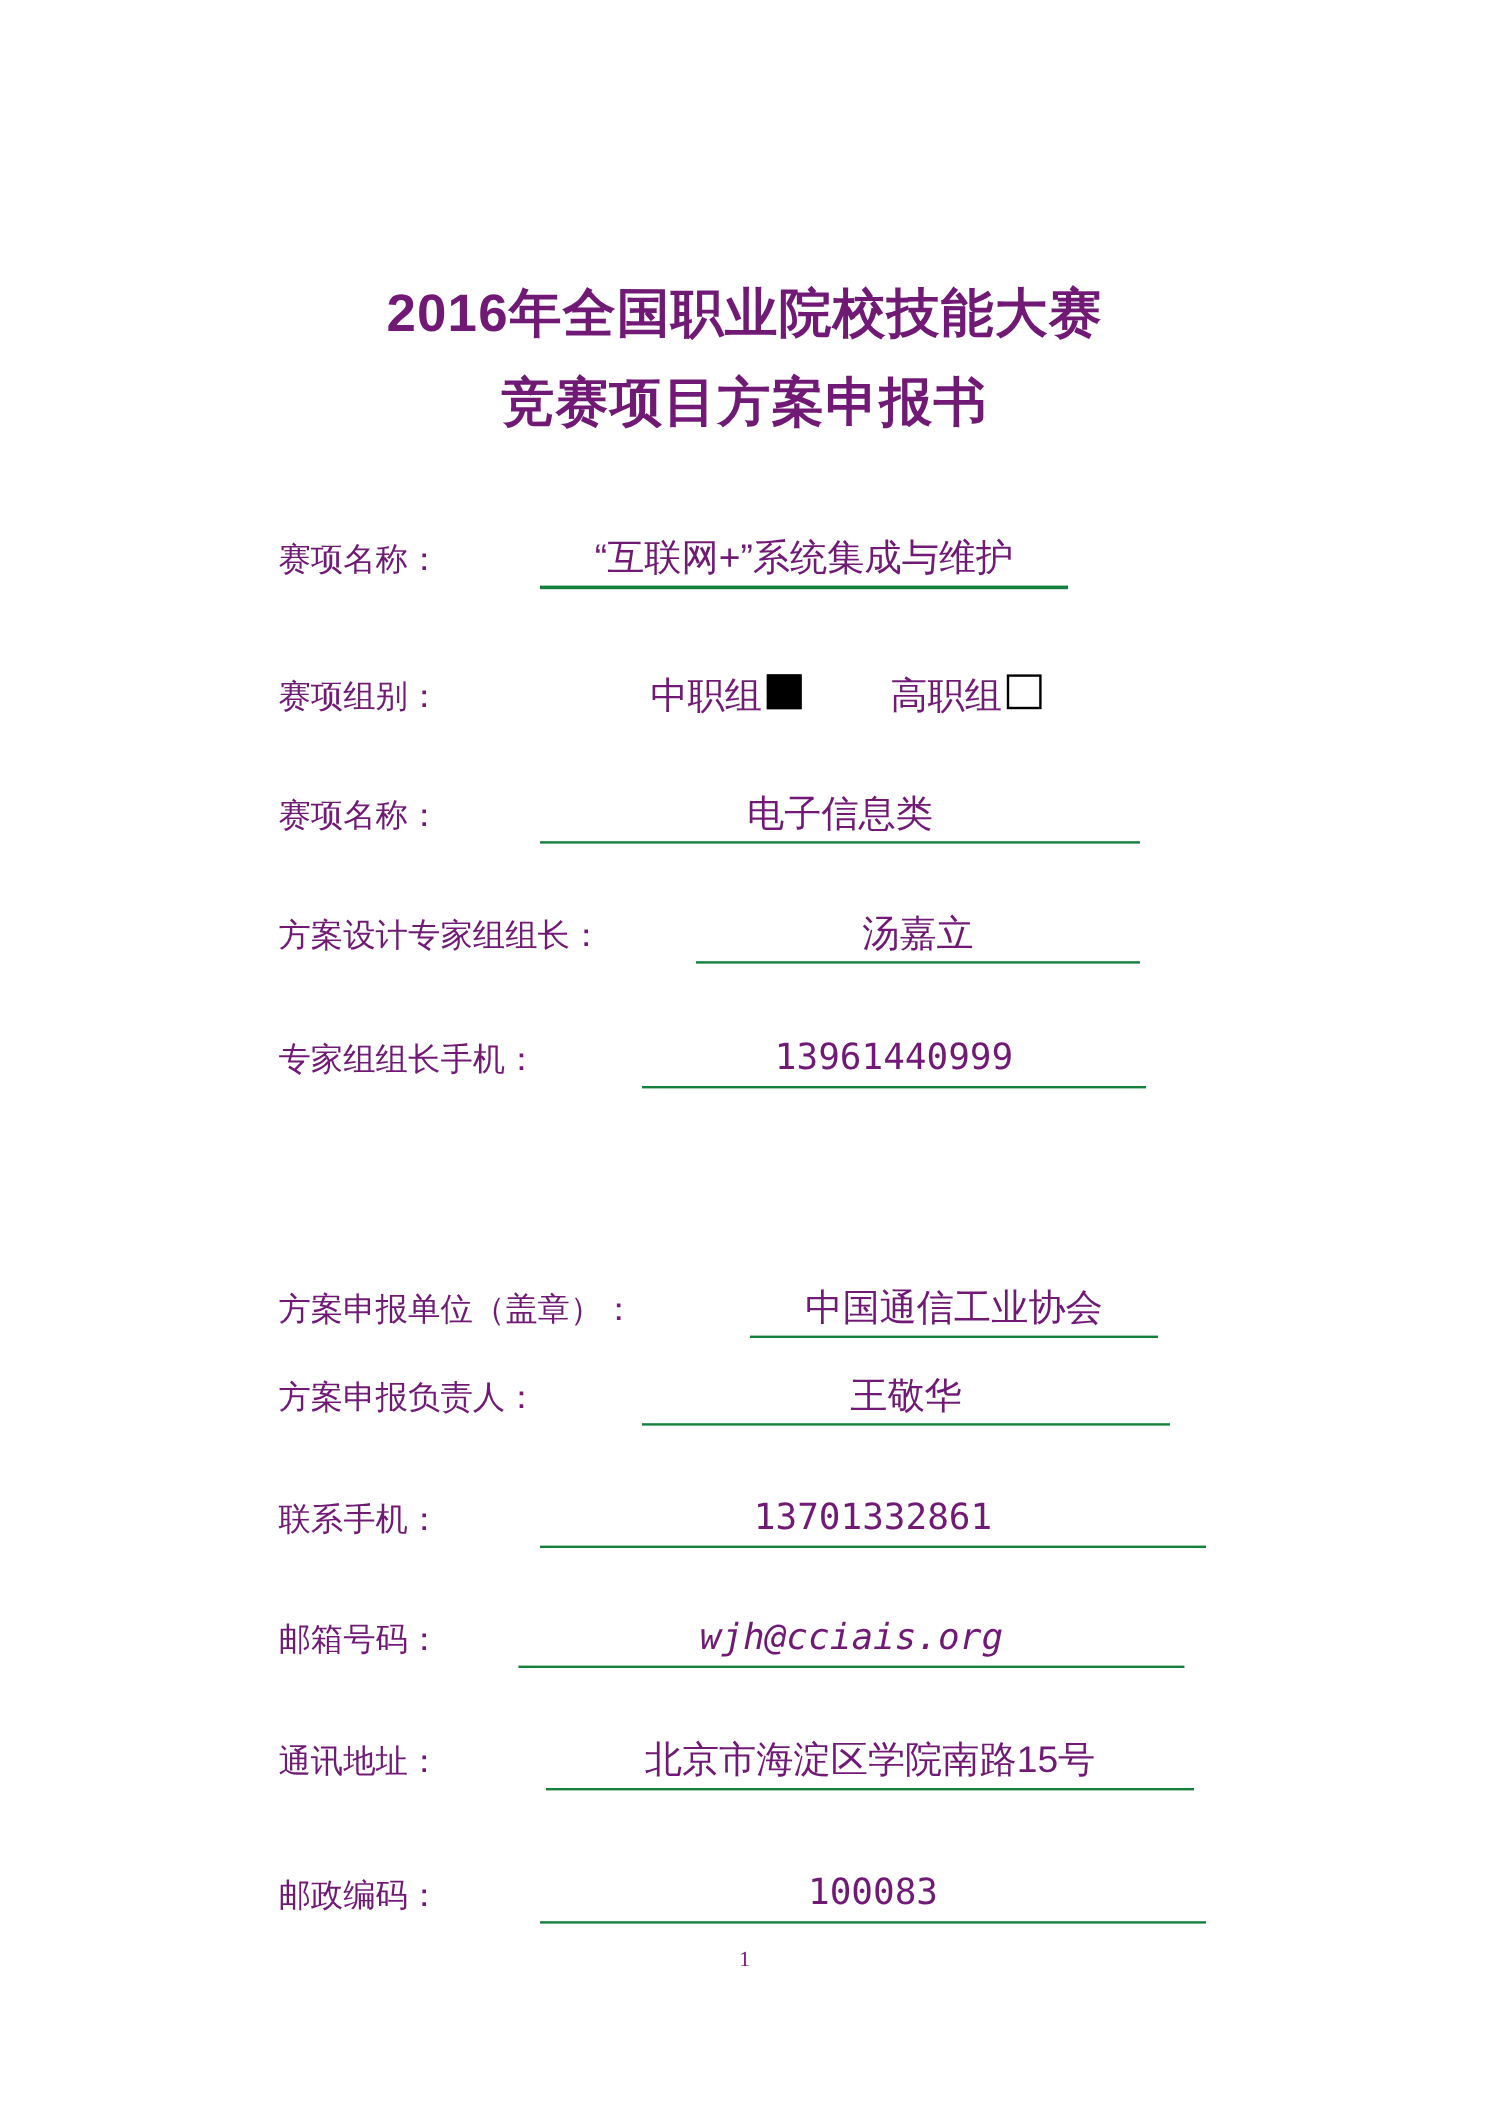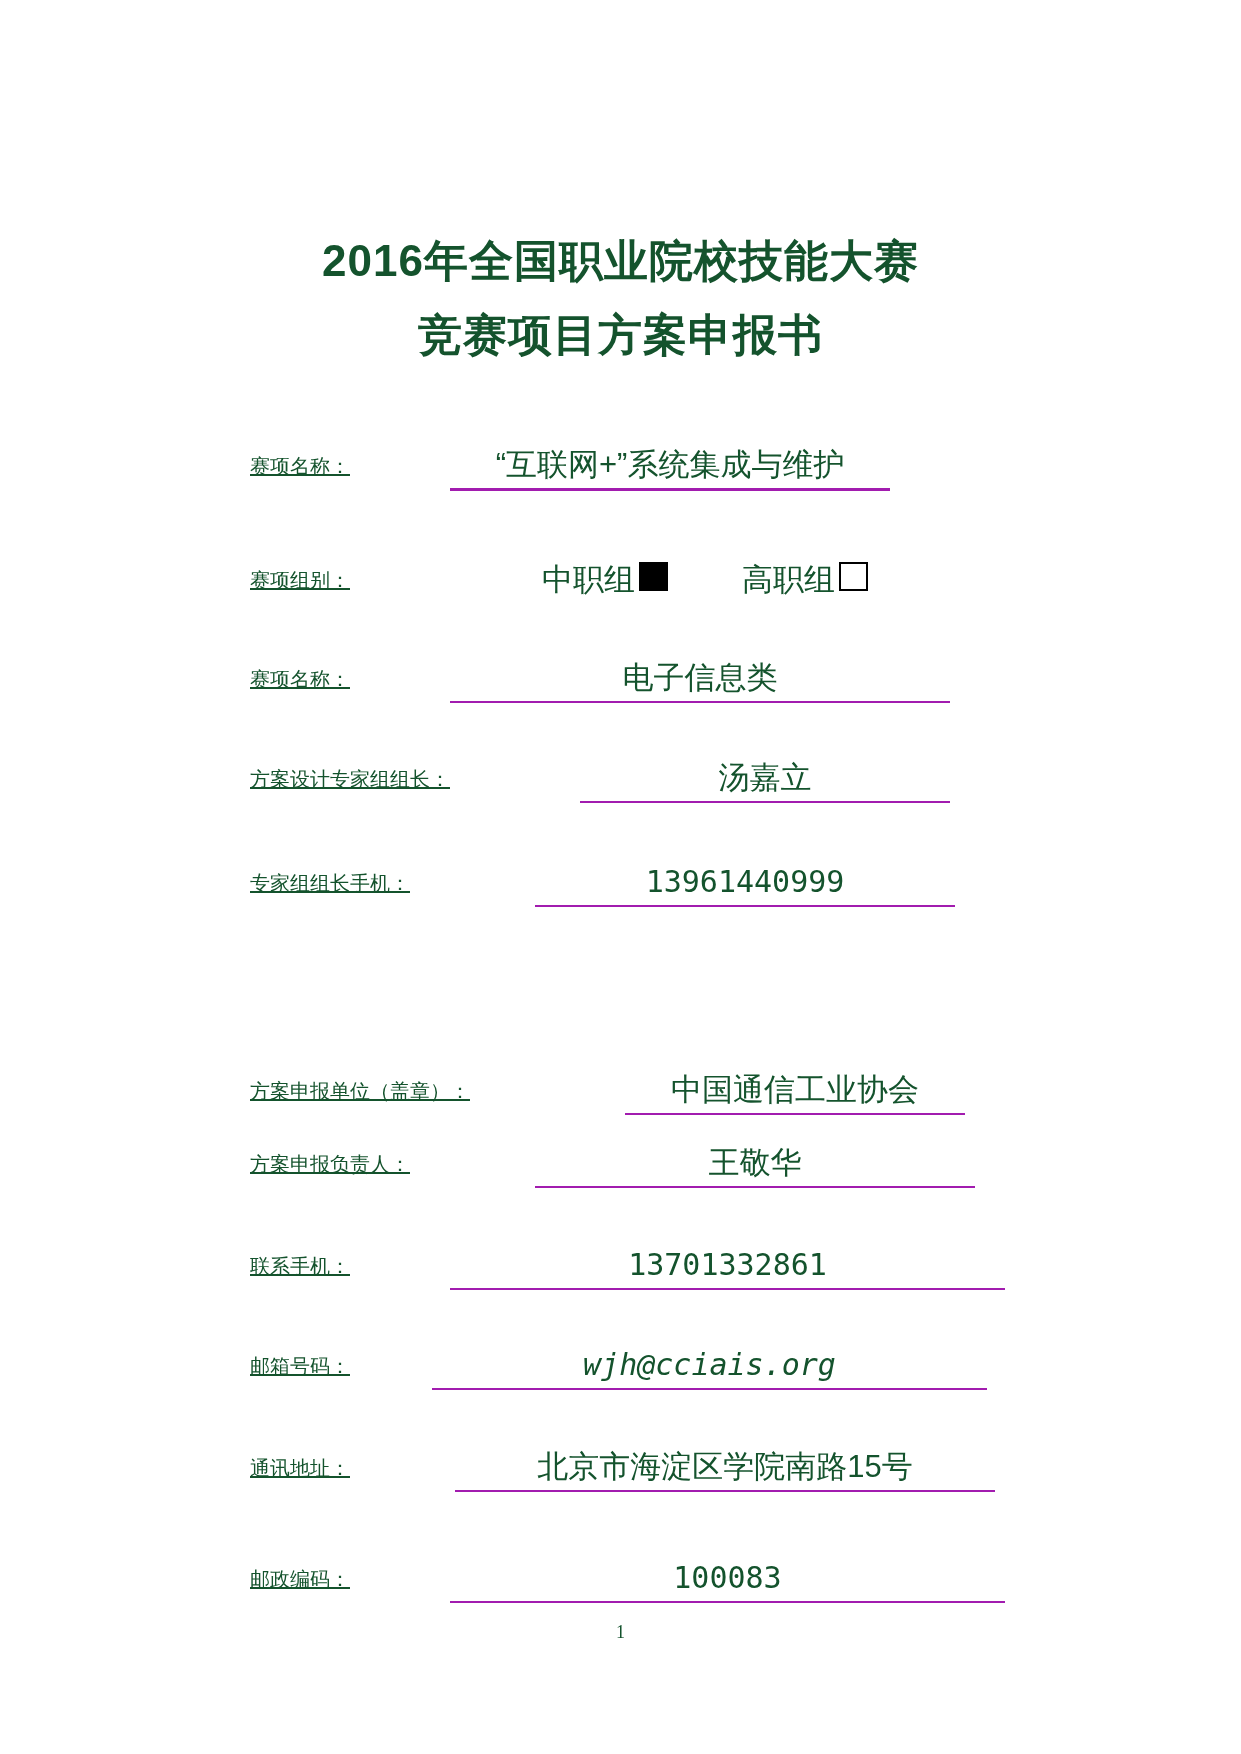--- a/index.html
+++ b/index.html
@@ -3,50 +3,49 @@
 <meta charset="utf-8">
 <style>
   html,body{margin:0;padding:0;background:#ffffff;}
   .page{
     position:relative;
     width:1241px;
     height:1754px;
     background:#ffffff;
     margin:0 auto;
     font-family:"Liberation Sans", sans-serif;
-    color:#14532d;
+    color:#701a75;
     overflow:hidden;
   }
   .title{
     position:absolute;
     left:0; width:100%;
     text-align:center;
     font-size:44px;
     font-weight:bold;
     letter-spacing:1px;
     white-space:nowrap;
   }
   .row{
     position:absolute;
     left:0; width:100%;
     height:44px;
   }
   .lbl{
     position:absolute;
-    left:250px;
+    left:232px;
     line-height:44px;
-    font-size:20px;
+    font-size:27px;
     white-space:nowrap;
-    text-decoration:underline;
   }
   .fill{
     position:absolute;
     height:44px;
     line-height:42px;
-    border-bottom:2px solid #a21caf;
+    border-bottom:2px solid #15803d;
     text-align:center;
     font-size:31px;
     white-space:nowrap;
   }
   .fill.thick{border-bottom-width:3px;}
   .mono{
     font-family:"DejaVu Sans Mono", monospace;
     font-size:30px;
   }
   .opt{

